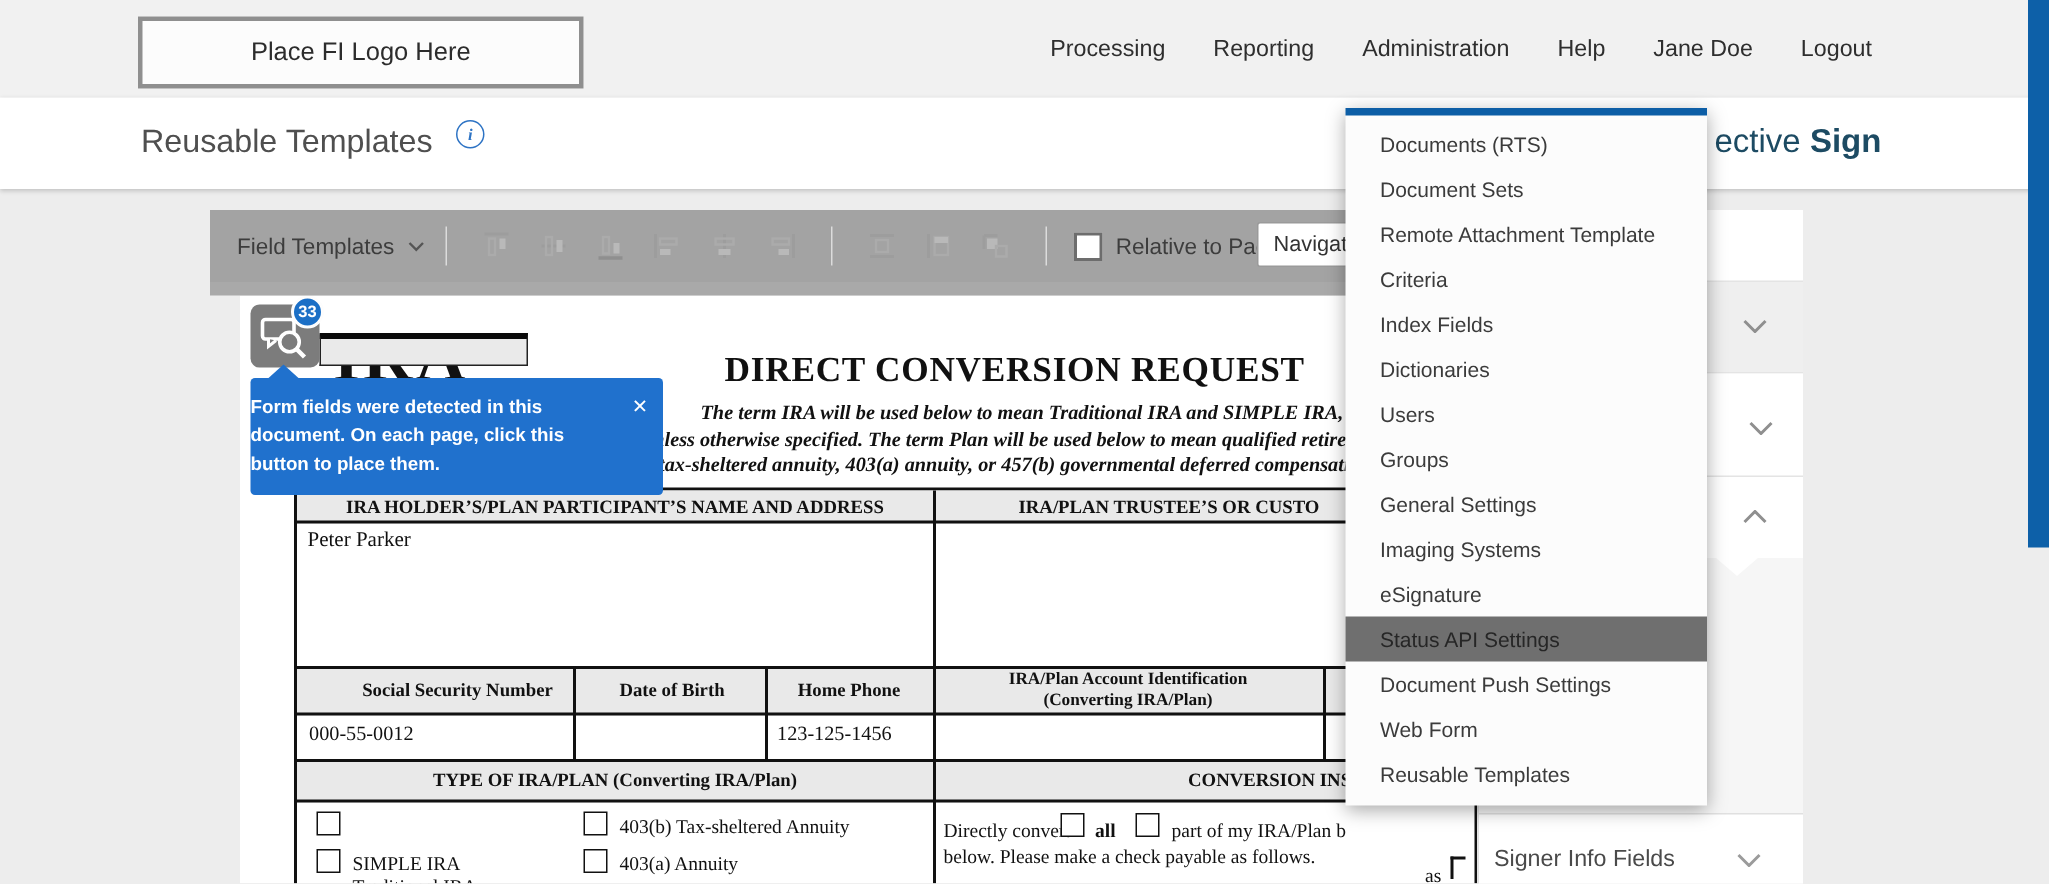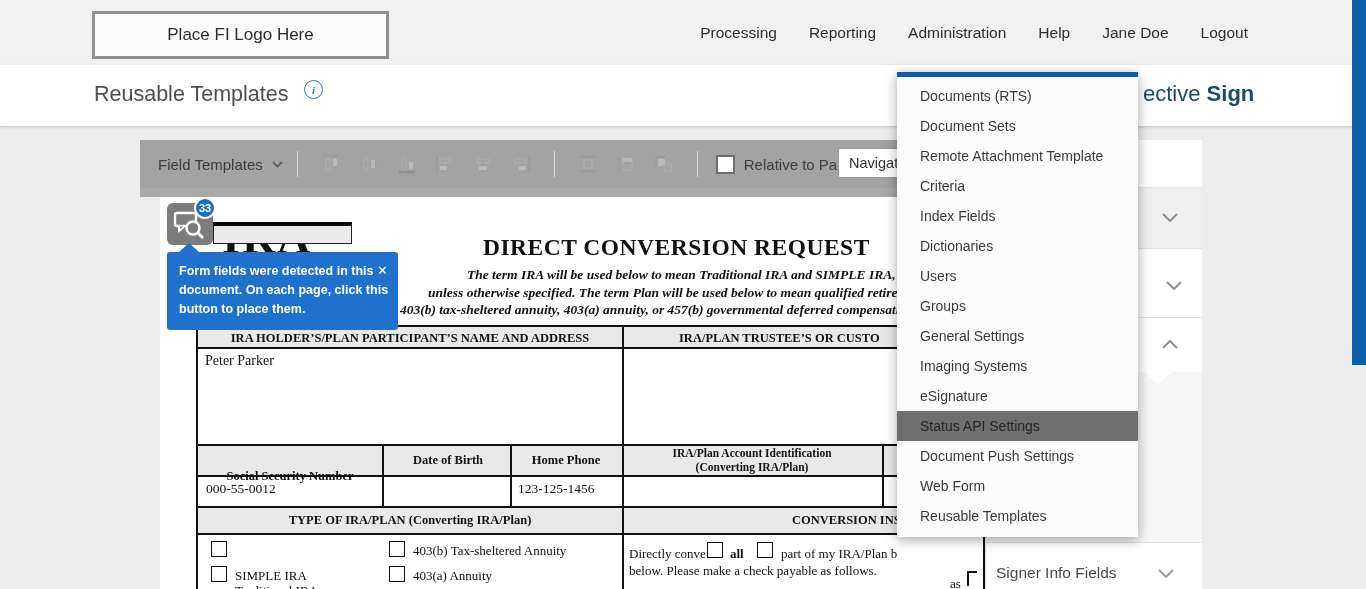--- a/index.html
+++ b/index.html
@@ -42,23 +42,23 @@
   .page{position:absolute;left:20px;top:0;width:825px;height:392px;background:#fff;overflow:hidden;
     font-family:"Liberation Serif",serif;color:#111;}
   .ira-mark{position:absolute;left:62px;top:14px;font-size:46px;font-weight:bold;letter-spacing:2px;z-index:1;}
   .field-overlay{position:absolute;left:53px;top:25px;width:137px;height:17px;background:#eaeaea;
     border:1px solid #222;border-top:4px solid #0a0a0a;z-index:2;cursor:move;}
   .detect-btn{position:absolute;left:7px;top:6px;width:46px;height:42px;background:#7c7c7c;border-radius:6px;
     z-index:3;cursor:pointer;}
   .badge{position:absolute;left:27px;top:-6px;width:22px;height:22px;border-radius:50%;background:#1b6fc6;
     border:2px solid #fdfdfd;color:#fff;font-family:"Liberation Sans",sans-serif;font-size:11px;font-weight:bold;
     display:flex;align-items:center;justify-content:center;box-sizing:border-box;}
-  .tooltip{position:absolute;left:7px;top:55px;width:231px;background:#2071cd;border-radius:3px;z-index:4;
+  .tooltip{position:absolute;left:7px;top:55px;width:275px;background:#2071cd;border-radius:3px;z-index:4;
     color:#fff;font-family:"Liberation Sans",sans-serif;font-size:12.5px;font-weight:600;
-    padding:10px 12px 11px 12px;box-sizing:border-box;line-height:19px;}
+    padding:10px 12px 11px 0;box-sizing:border-box;line-height:19px;}
   .tooltip .arrow{position:absolute;left:12px;top:-9px;width:0;height:0;
     border-left:10px solid transparent;border-right:10px solid transparent;border-bottom:9px solid #2071cd;}
   .tooltip .close{position:absolute;right:10px;top:9px;font-size:13px;font-weight:400;cursor:pointer;}
   .tip-line{white-space:nowrap;}
   .doc-title{position:absolute;left:323px;top:37px;font-size:23.5px;font-weight:bold;letter-spacing:.5px;white-space:nowrap;}
   .doc-intro{position:absolute;font-style:italic;font-weight:600;font-size:13.5px;white-space:nowrap;}
   
   .doc-table{position:absolute;left:36px;top:128px;width:789px;height:270px;border:2px solid #111;box-sizing:border-box;}
   .trow{position:absolute;left:0;width:785px;box-sizing:border-box;}
   .thead-bg{background:#e9e9e9;border-bottom:2px solid #111;}
@@ -208,21 +208,21 @@
     <div class="doc-table">
 
       <div class="trow thead-bg" style="top:0;height:22px;"></div>
       <div class="tcell-center" style="position:absolute;left:0;top:0;width:424px;height:22px;">IRA HOLDER’S/PLAN PARTICIPANT’S NAME AND ADDRESS</div>
       <div class="doc-text" style="left:481px;top:4px;font-weight:bold;font-size:12.5px;">IRA/PLAN TRUSTEE’S OR CUSTO</div>
 
       <div class="trow" style="top:22px;height:97px;border-bottom:2px solid #111;"></div>
       <div class="doc-text" style="left:7px;top:26px;font-size:14px;">Peter Parker</div>
 
       <div class="trow thead-bg" style="top:119px;height:31px;"></div>
-      <div class="tcell-center" style="position:absolute;left:0;top:119px;width:184px;height:29px;margin-top:16px;">Social Security Number</div>
+      <div class="tcell-center" style="position:absolute;left:15px;top:119px;width:184px;height:29px;">Social Security Number</div>
       <div class="tcell-center" style="position:absolute;left:184px;top:119px;width:132px;height:29px;">Date of Birth</div>
       <div class="tcell-center" style="position:absolute;left:312px;top:119px;width:112px;height:29px;">Home Phone</div>
       <div style="position:absolute;left:424px;top:120px;width:260px;text-align:center;font-weight:bold;font-size:11.5px;line-height:13.5px;">
         <div>IRA/Plan Account Identification</div>
         <div>(Converting IRA/Plan)</div>
       </div>
 
       <div class="trow" style="top:150px;height:31px;border-bottom:2px solid #111;"></div>
       <div class="doc-text" style="left:8px;top:154px;font-size:13.5px;">000-55-0012</div>
       <div class="doc-text" style="left:320px;top:154px;font-size:13.5px;">123-125-1456</div>

